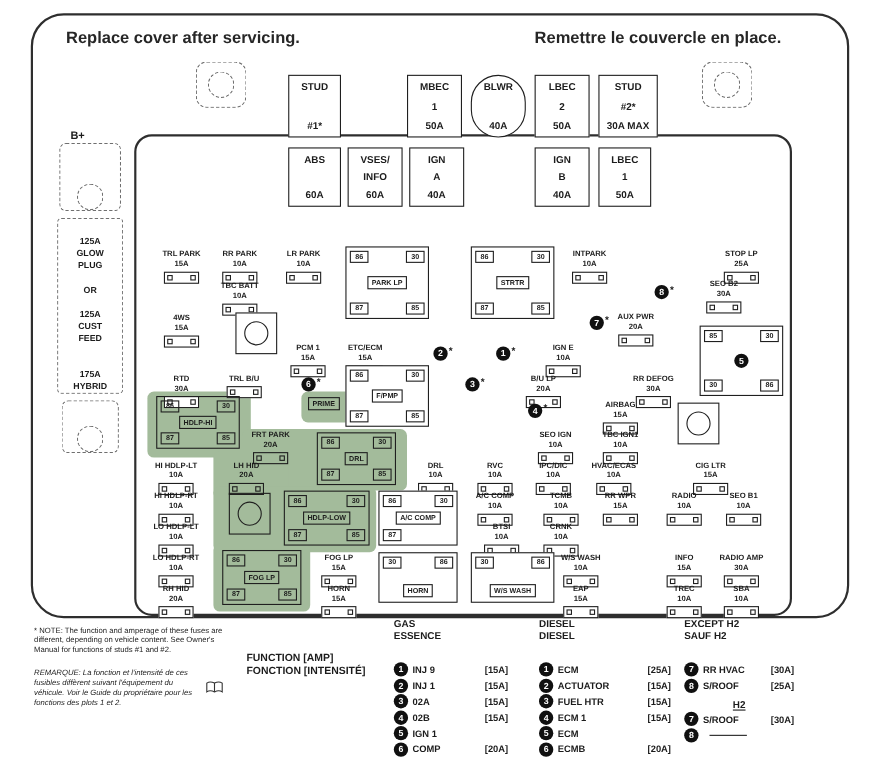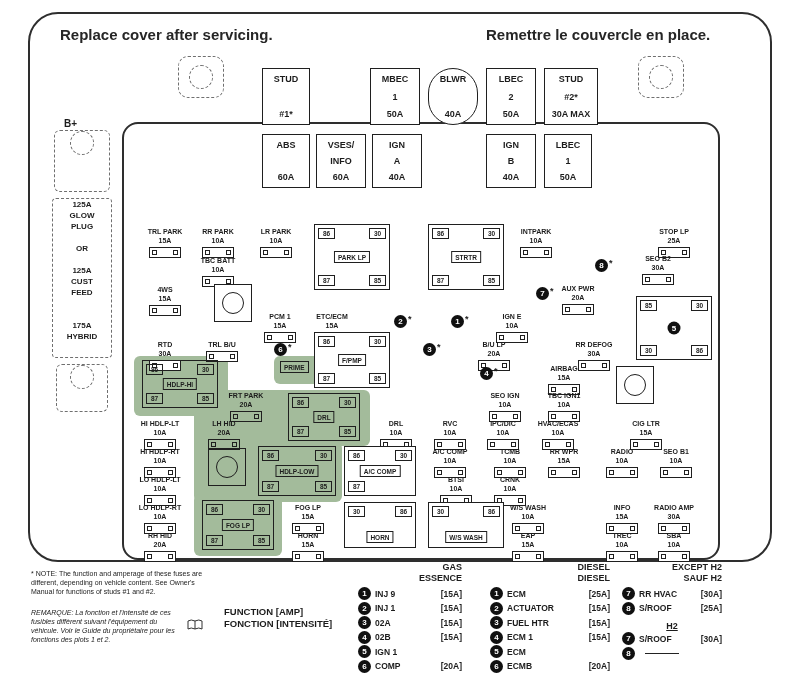--- a/index.html
+++ b/index.html
@@ -24,30 +24,30 @@
   .pin.tl{ left:3px; top:3px } .pin.tr{ right:3px; top:3px } .pin.bl{ left:3px; bottom:3px } .pin.br{ right:3px; bottom:3px }
   .rlabel{ position:absolute; left:50%; top:50%; transform:translate(-50%,-50%); border:1.2px solid var(--line); font-size:6.5px; font-weight:bold; padding:1.5px 3px; white-space:nowrap; background:inherit; }
   .rlabel.rbottom{ top:auto; bottom:4px; transform:translateX(-50%); }
   .numcircle{ display:inline-flex; width:13px; height:13px; border-radius:50%; background:#101010; color:#fff; font-size:8px; font-weight:bold; align-items:center; justify-content:center; flex:0 0 auto; }
   .rcenter{ position:absolute; left:50%; top:50%; transform:translate(-50%,-50%); }
   .marker{ display:flex; align-items:flex-start; }
   .ast{ font-size:9px; font-weight:bold; margin-left:1px; line-height:8px; }
   .cbox{ border:1.6px solid var(--line); background:#fff; display:flex; align-items:center; justify-content:center; }
   .cbox.green{ background:transparent; }
   .circ{ width:22px; height:22px; border:1.5px solid var(--line); border-radius:50%; }
-  .dashed{ border:1.6px dashed #6f6f6f; display:flex; align-items:flex-start; justify-content:center; }
+  .dashed{ border:1.6px dashed #6f6f6f; display:flex; align-items:flex-end; justify-content:center; }
   .dcirc{ width:24px; height:24px; border:1.6px dashed #6f6f6f; border-radius:50%; }
   .grommet{ border:1.6px dashed #6f6f6f; border-radius:10px; display:flex; align-items:center; justify-content:center; }
   .glowtext{ font-size:8px; font-weight:bold; line-height:11px; text-align:center; white-space:pre-line; display:block; }
   .bplus{ font-size:10px; font-weight:bold; }
   .primebox{ border:1.4px solid var(--line); font-size:6.5px; font-weight:bold; padding:1.5px 3px; background:transparent; }
   .note{ font-size:7px; line-height:9px; color:#222; }
   .note.fr{ font-style:italic; }
   .fcap div{ font-size:9.5px; font-weight:bold; line-height:12px; white-space:nowrap; }
-  .lhead{ white-space:pre-line; text-align:right; font-size:9px; font-weight:bold; line-height:11px; margin-bottom:3px; }
+  .lhead{ white-space:pre-line; text-align:left; font-size:9px; font-weight:bold; line-height:11px; margin-bottom:18px; }
   .lrow{ display:flex; align-items:center; gap:4px; margin-top:1.5px; font-size:8.5px; font-weight:bold; }
   .llabel{ white-space:nowrap; }
   .lamp{ margin-left:auto; }
   .lsub{ text-align:center; font-size:9px; font-weight:bold; margin-top:6px; margin-bottom:1px;text-decoration:underline; }
   .blankline{ width:34px; border-top:1.2px solid #222; margin-left:6px; }
 </style>
 </head>
 <body>
 
 <div id="board">
@@ -712,17 +712,17 @@
 
   <div class="abs primebox" style="left:280px;top:361px;">PRIME</div>
 
   <div class="abs note" style="left:31px;top:569px;width:176px;">* NOTE: The function and amperage of these fuses are different, depending on vehicle content. See Owner's Manual for functions of studs #1 and #2.</div>
   <div class="abs note fr" style="left:31px;top:608px;width:150px;">REMARQUE: La fonction et l'intensité de ces fusibles diffèrent suivant l'équipement du véhicule. Voir le Guide du propriétaire pour les fonctions des plots 1 et 2.</div>
   <svg class="abs" style="left:186px;top:618px;" width="18" height="14" viewBox="0 0 18 14">
     <path d="M2 3 Q5 1 9 3 Q13 1 16 3 L16 11 Q13 9 9 11 Q5 9 2 11 Z" fill="#ffffff" stroke="#333333" stroke-width="1"></path>
     <line x1="9" y1="3" x2="9" y2="11" stroke="#333333" stroke-width="1"></line>
   </svg>
 
-  <div class="abs fcap" style="left:224px;top:606px;">
+  <div class="abs fcap" style="left:224px;top:593px;">
     <div>FUNCTION [AMP]</div>
     <div>FONCTION [INTENSITÉ]</div>
   </div>
 </div>
 
 </body></html>

